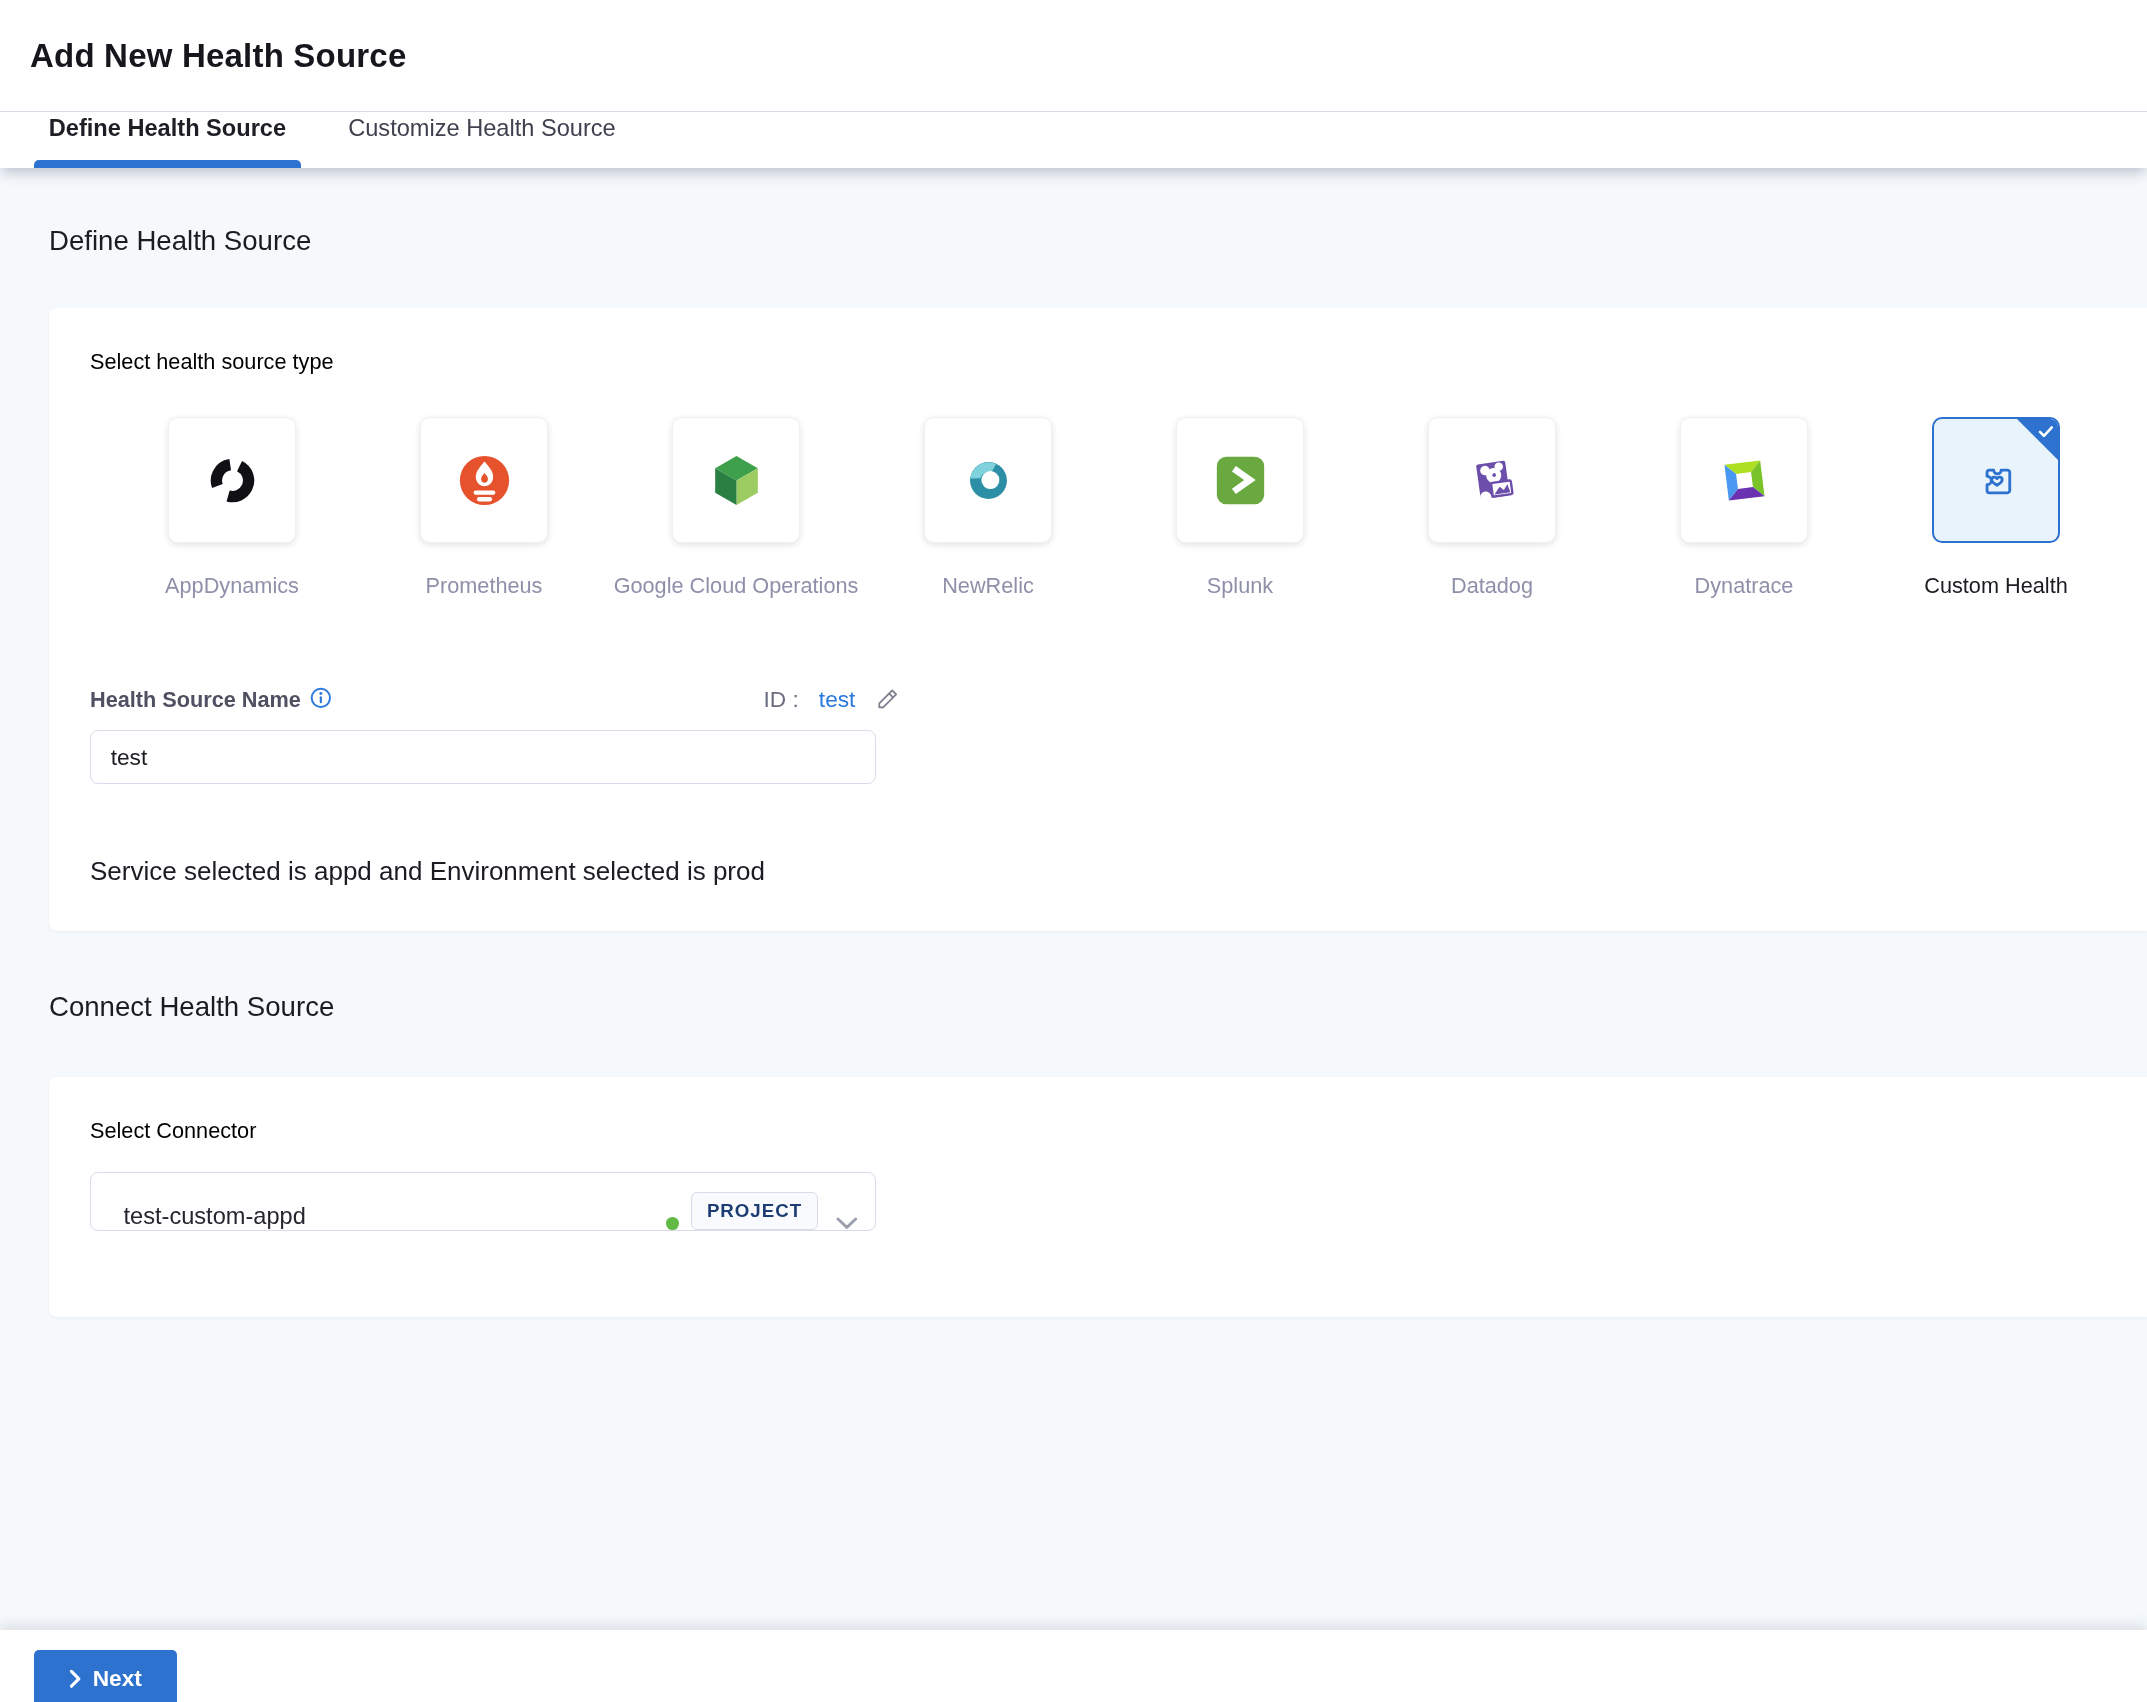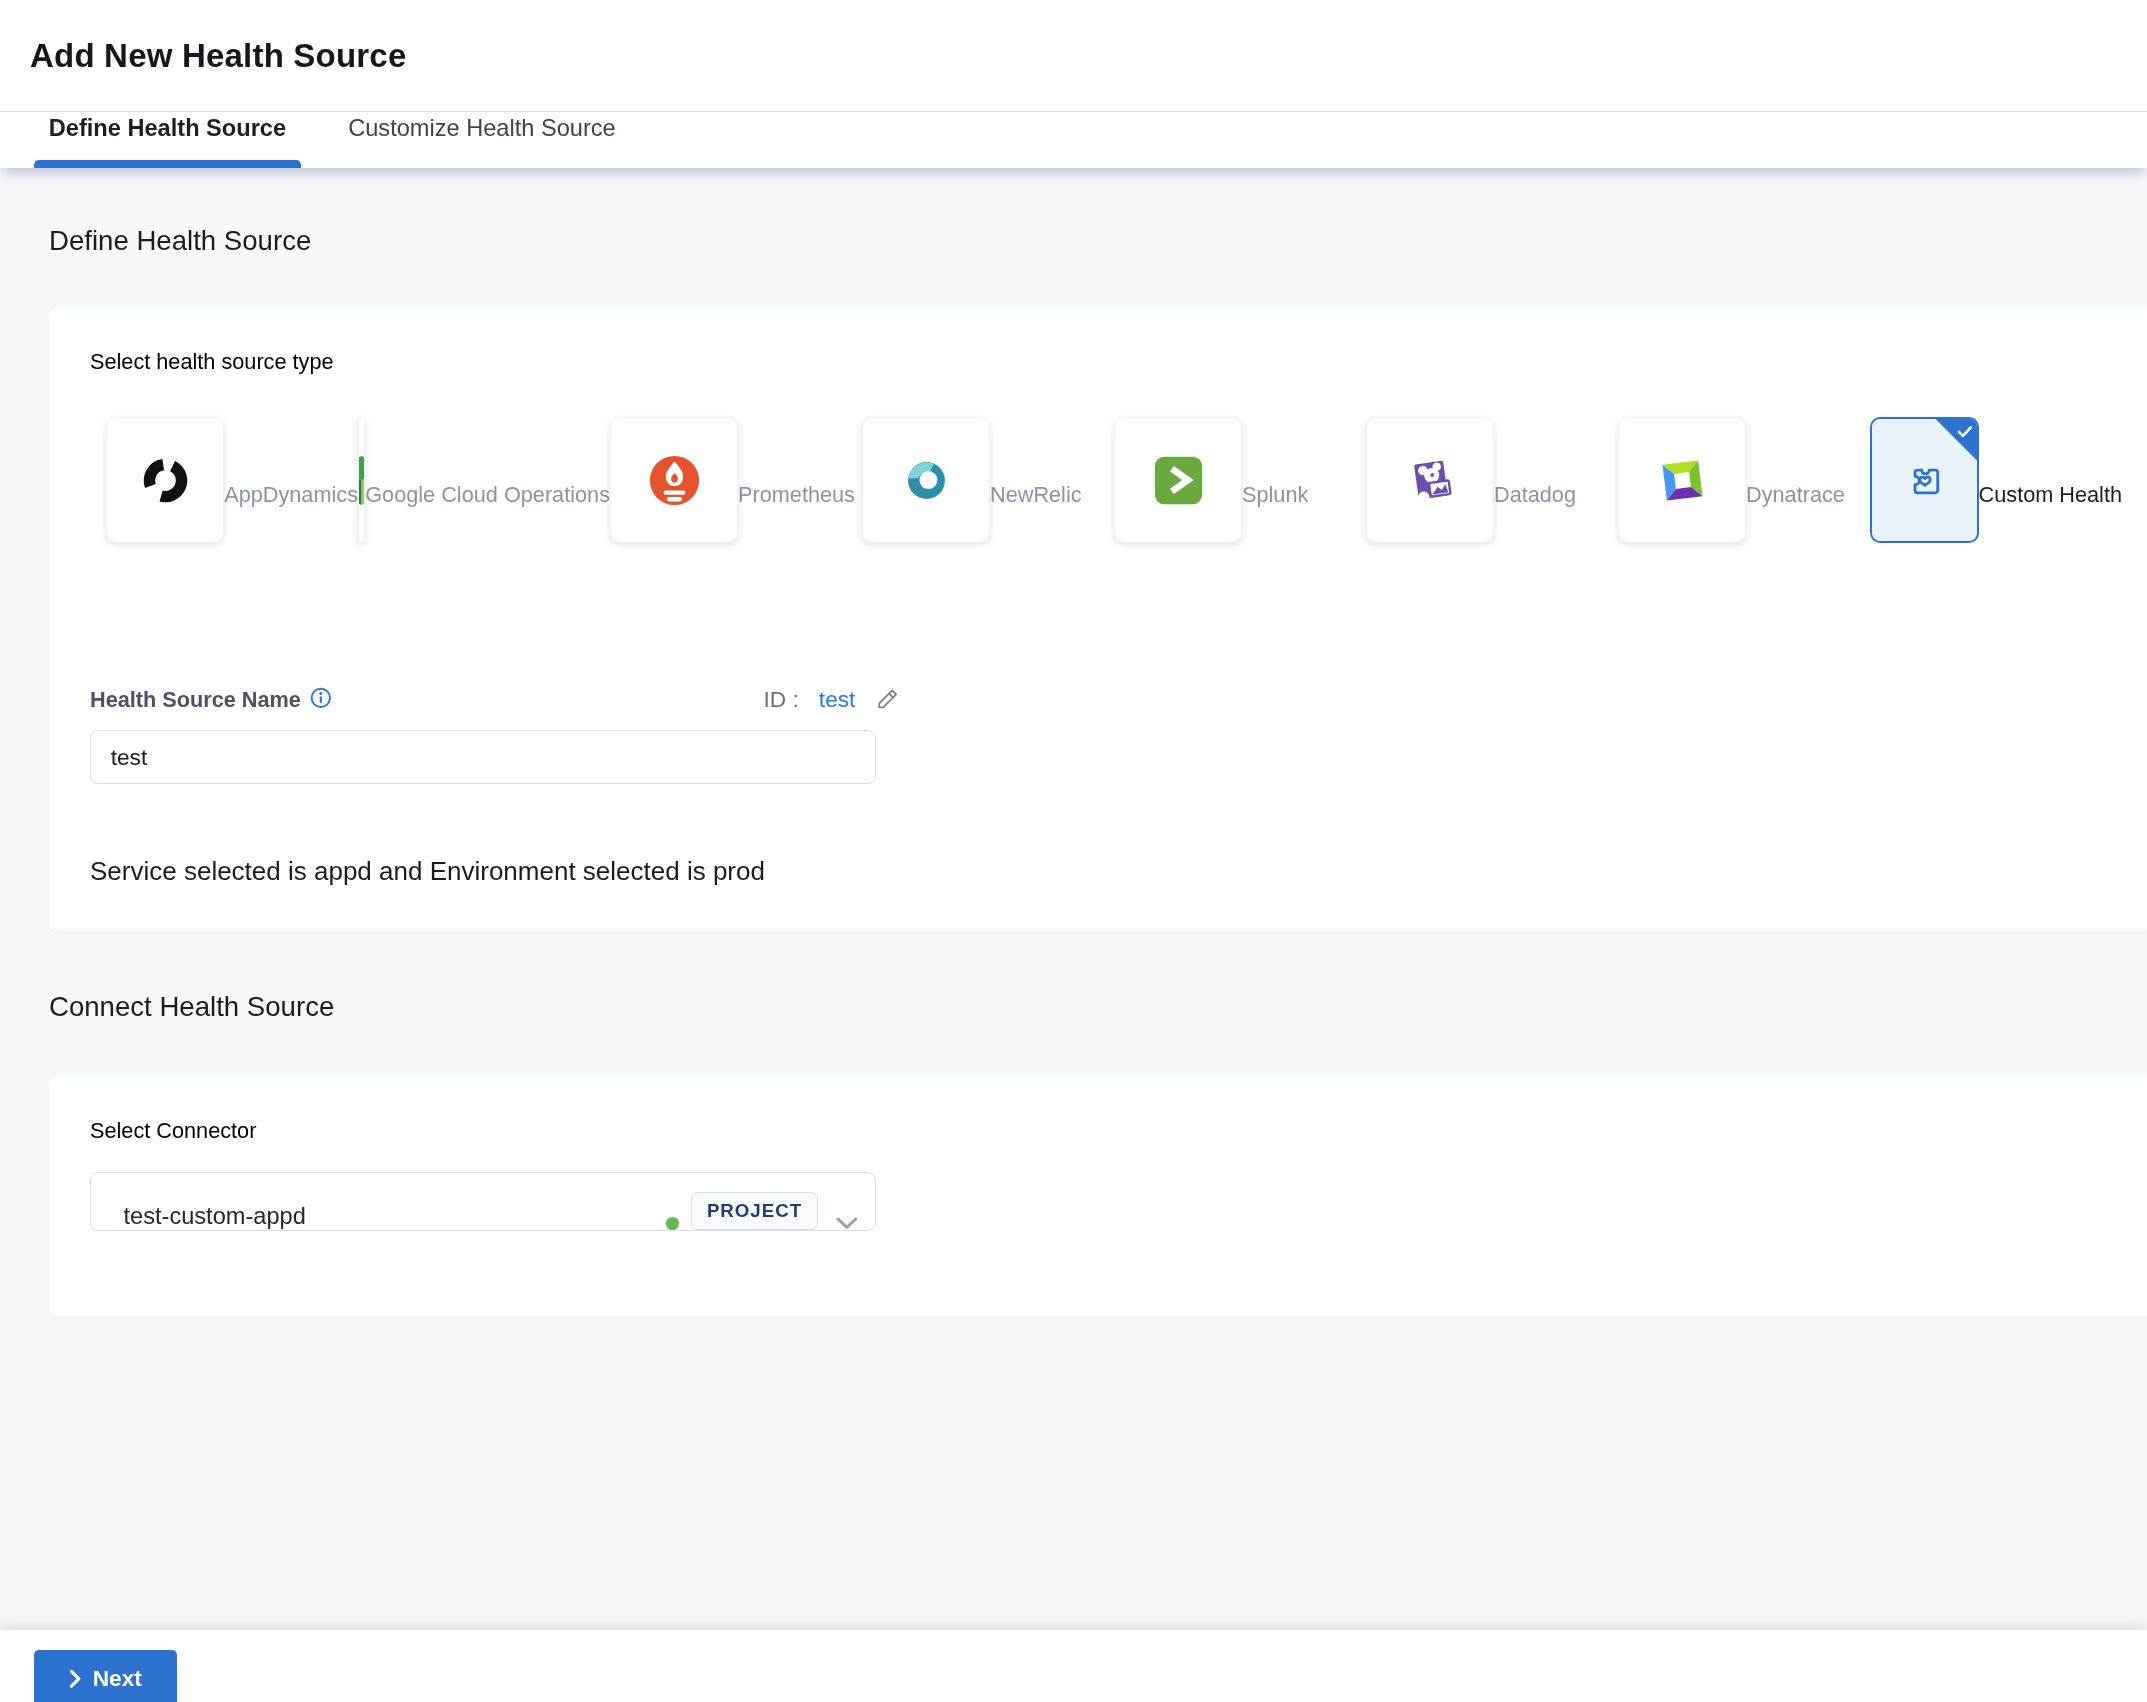--- a/index.html
+++ b/index.html
@@ -30,21 +30,21 @@
 
   
   .card{position:absolute;left:49px;width:2098px;background:#fff;
     border-radius:7.9px 0 0 7.9px;box-shadow:0 1px 3px rgba(40,41,61,0.06);}
   .card.define{top:308px;height:623px;}
   .card.connect{top:1077px;height:240px;}
   .card-label{position:absolute;left:41px;top:41px;font-size:21.7px;color:#000000;}
 
   
   .source-row{position:absolute;left:57px;top:109px;display:flex;}
-  .source-item{width:252px;display:flex;flex-direction:row;align-items:center;}
+  .source-item{width:252px;display:flex;flex-direction:column;align-items:center;}
   .tile{position:relative;width:128px;height:126px;background:#fff;border:1px solid #f0f1f6;
     border-radius:9.9px;box-shadow:0 2px 5.9px rgba(96,97,112,0.18);display:flex;
     align-items:center;justify-content:center;box-sizing:border-box;cursor:pointer;overflow:hidden;}
   .tile .corner{display:none;}
   .source-item.selected .tile{background:#e9f3fc;border:2px solid #2e72cf;box-shadow:none;}
   .source-item.selected .corner{display:block;position:absolute;top:-2px;right:-2px;
     width:45px;height:45px;background:#2e72cf;clip-path:polygon(0 0,100% 0,100% 100%);}
   .corner svg{position:absolute;top:7.9px;right:5.9px;}
   .tile-label{margin-top:29.6px;font-size:21.7px;color:#8e90a9;white-space:nowrap;}
   .source-item.selected .tile-label{color:#1b1c22;}
@@ -115,44 +115,44 @@
             </span>
 
     </div>
     <div class="tile-label">AppDynamics</div>
   </div>
 
   <div class="source-item">
     <div class="tile">
       <span class="tile-icon" style="display:flex;">
               <svg width="53" height="53" viewBox="0 0 56 56">
-                <polygon points="5.5,15 28,2 50.5,15 28,28" fill="#3fa04b"></polygon>
-                <polygon points="50.5,15 50.5,41 28,54 28,28" fill="#9ccb62"></polygon>
-                <polygon points="5.5,15 28,28 28,54 5.5,41" fill="#2a7f42"></polygon>
-              </svg>
-            </span>
-
-    </div>
-    <div class="tile-label">Google Cloud Operations</div>
-  </div>
-
-  <div class="source-item">
-    <div class="tile">
-      <span class="tile-icon" style="display:flex;">
-              <svg width="53" height="53" viewBox="0 0 56 56">
                 <circle cx="28" cy="28" r="26" fill="#e6522c"></circle>
                 <path d="M28 8 c6.5 7.5 10.5 12.5 8.8 19 c-1.2 4.6 -4.8 7 -8.8 7 c-4 0 -7.6 -2.4 -8.8 -7 C17.5 20.5 21.5 15.5 28 8 z" fill="#fff"></path>
                 <path d="M28 20 c2.6 3 4.2 5 3.5 7.6 c-0.5 1.8 -1.9 2.8 -3.5 2.8 c-1.6 0 -3 -1 -3.5 -2.8 C23.8 25 25.4 23 28 20 z" fill="#e6522c"></path>
                 <rect x="16.5" y="38.5" width="23" height="4.6" rx="2.2" fill="#fff"></rect>
                 <rect x="20" y="45.5" width="16" height="4.6" rx="2.2" fill="#fff"></rect>
               </svg>
             </span>
 
     </div>
     <div class="tile-label">Prometheus</div>
+  </div>
+
+  <div class="source-item">
+    <div class="tile">
+      <span class="tile-icon" style="display:flex;">
+              <svg width="53" height="53" viewBox="0 0 56 56">
+                <polygon points="5.5,15 28,2 50.5,15 28,28" fill="#3fa04b"></polygon>
+                <polygon points="50.5,15 50.5,41 28,54 28,28" fill="#9ccb62"></polygon>
+                <polygon points="5.5,15 28,28 28,54 5.5,41" fill="#2a7f42"></polygon>
+              </svg>
+            </span>
+
+    </div>
+    <div class="tile-label">Google Cloud Operations</div>
   </div>
 
   <div class="source-item">
     <div class="tile">
       <span class="tile-icon" style="display:flex;">
               <svg width="53" height="53" viewBox="0 0 56 56">
                 <circle cx="28" cy="28" r="19.5" fill="#2d8fa5"></circle>
                 <path d="M8.5 26 A19.5 19.5 0 0 1 36 10.5 L 31 19.5 A10.5 10.5 0 0 0 19 25.5 Z" fill="#7fd1db"></path>
                 <circle cx="30" cy="27.5" r="9.5" fill="#fff"></circle>
               </svg>

